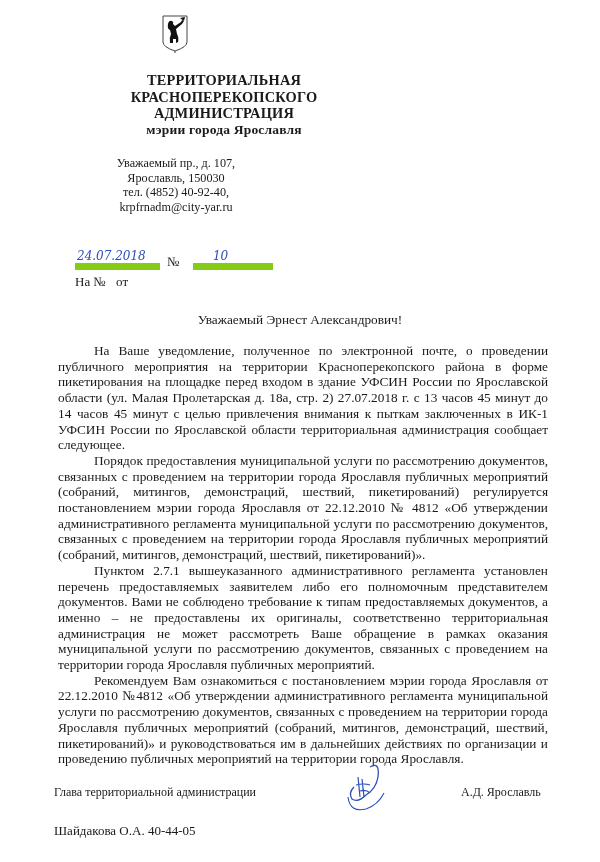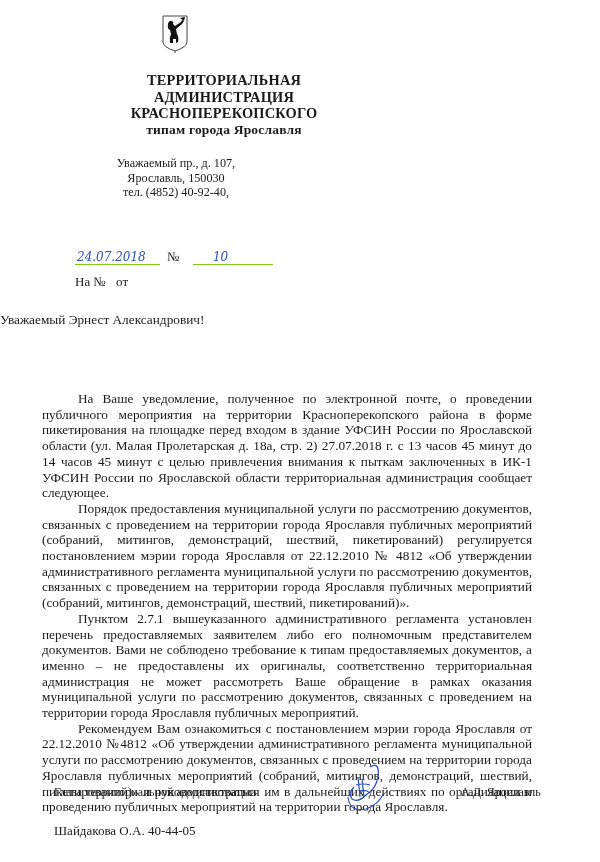--- a/index.html
+++ b/index.html
@@ -5,54 +5,55 @@
   html, body { margin: 0; padding: 0; background: #ffffff; }
   body { width: 600px; height: 862px; position: relative; overflow: hidden;
          font-family: "Liberation Serif", "DejaVu Serif", serif; color: #1a1a1a; }
   .abs { position: absolute; }
   .emblem { left: 161px; top: 14px; width: 28px; height: 40px; }
   .org { left: 66px; top: 72px; width: 220px; text-align: center; font-weight: bold;
          font-size: 14.4px; line-height: 16.6px; letter-spacing: 0.2px; margin-left: 48px; }
   .org .sub { font-size: 13.5px; }
   .addr { left: 66px; top: 156px; width: 220px; text-align: center; font-size: 12.2px; line-height: 14.5px; }
   .reg { left: 75px; top: 249px; font-size: 13px; }
-  .reg .line { display: inline-block; border-bottom: 1px solid #84cc16; height: 14px; vertical-align: bottom; position: relative; }
+  .reg .line { display: inline-block; border-bottom: 7px solid #84cc16; height: 14px; vertical-align: bottom; position: relative; }
   .hand { font-family: "DejaVu Serif", serif; font-style: italic; color: #2a4fb8; font-size: 12px; position: absolute; bottom: 0; }
   .reg2 { left: 75px; top: 274px; font-size: 13px; }
-  .greeting { left: 0; width: 600px; top: 312px; text-align: left; font-size: 13.3px; }
-  .body { left: 42px; top: 343px; width: 490px; font-size: 13.3px; line-height: 15.7px; text-align: justify; margin-top: 48px; }
+  .greeting { left: 0; width: 600px; top: 312px; text-align: center; font-size: 13.3px; }
+  .body { left: 58px; top: 343px; width: 490px; font-size: 13.3px; line-height: 15.7px; text-align: justify; }
   .body p { margin: 0; text-indent: 36px; }
   .sign { left: 54px; top: 785px; width: 500px; font-size: 12px; }
   .sign .name { position: absolute; left: 407px; top: 0; white-space: nowrap; }
   .signature { left: 340px; top: 763px; width: 56px; height: 54px; }
   .executor { left: 54px; top: 823px; font-size: 13px; }
 </style>
 </head>
 <body>
 
 <div class="abs emblem">
   <svg width="28" height="40" viewBox="0 0 28 40">
     <path d="M2 2 H26 V28 Q26 33 14 37 Q2 33 2 28 Z" fill="#fff" stroke="#444" stroke-width="1"></path>
     <path d="M7 10 Q8 6 11 7 Q13 8 12 10 L14 12 L20 8 L21 6 L23 7 L21 10 L15 15 L16 20 Q18 23 17 28 L15 29 L15 25 L12 25 L12 29 L9 29 Q8 24 10 20 L9 16 Q6 15 7 10 Z" fill="#111"></path>
     <path d="M19 4 L24 3 L23 7 Z" fill="#111"></path>
     <path d="M14 37 L14 39" stroke="#444" stroke-width="1"></path>
   </svg>
 </div>
 
 <div class="abs org">
   <div>ТЕРРИТОРИАЛЬНАЯ</div>
+  <div>КРАСНОПЕРЕКОПСКОГО</div>
   <div>АДМИНИСТРАЦИЯ</div>
-  <div>КРАСНОПЕРЕКОПСКОГО</div>
-  <div class="sub">типам города Ярославля</div>
+  <div class="sub">мэрии города Ярославля</div>
 </div>
 
 <div class="abs addr">
   <div>Уважаемый пр., д. 107,</div>
   <div>Ярославль, 150030</div>
   <div>тел. (4852)  40-92-40,</div>
+  <div>krpfrnadm@city-yar.ru</div>
 </div>
 
 <div class="abs reg">
   <span class="line" style="width:85px;">
     <span class="hand" style="left:2px;">24.07.2018</span>
   </span>
   <span style="margin-left:4px;">№</span>
   <span class="line" style="width:80px; margin-left:10px;">
     <span class="hand" style="left:20px;">10</span>
   </span>

